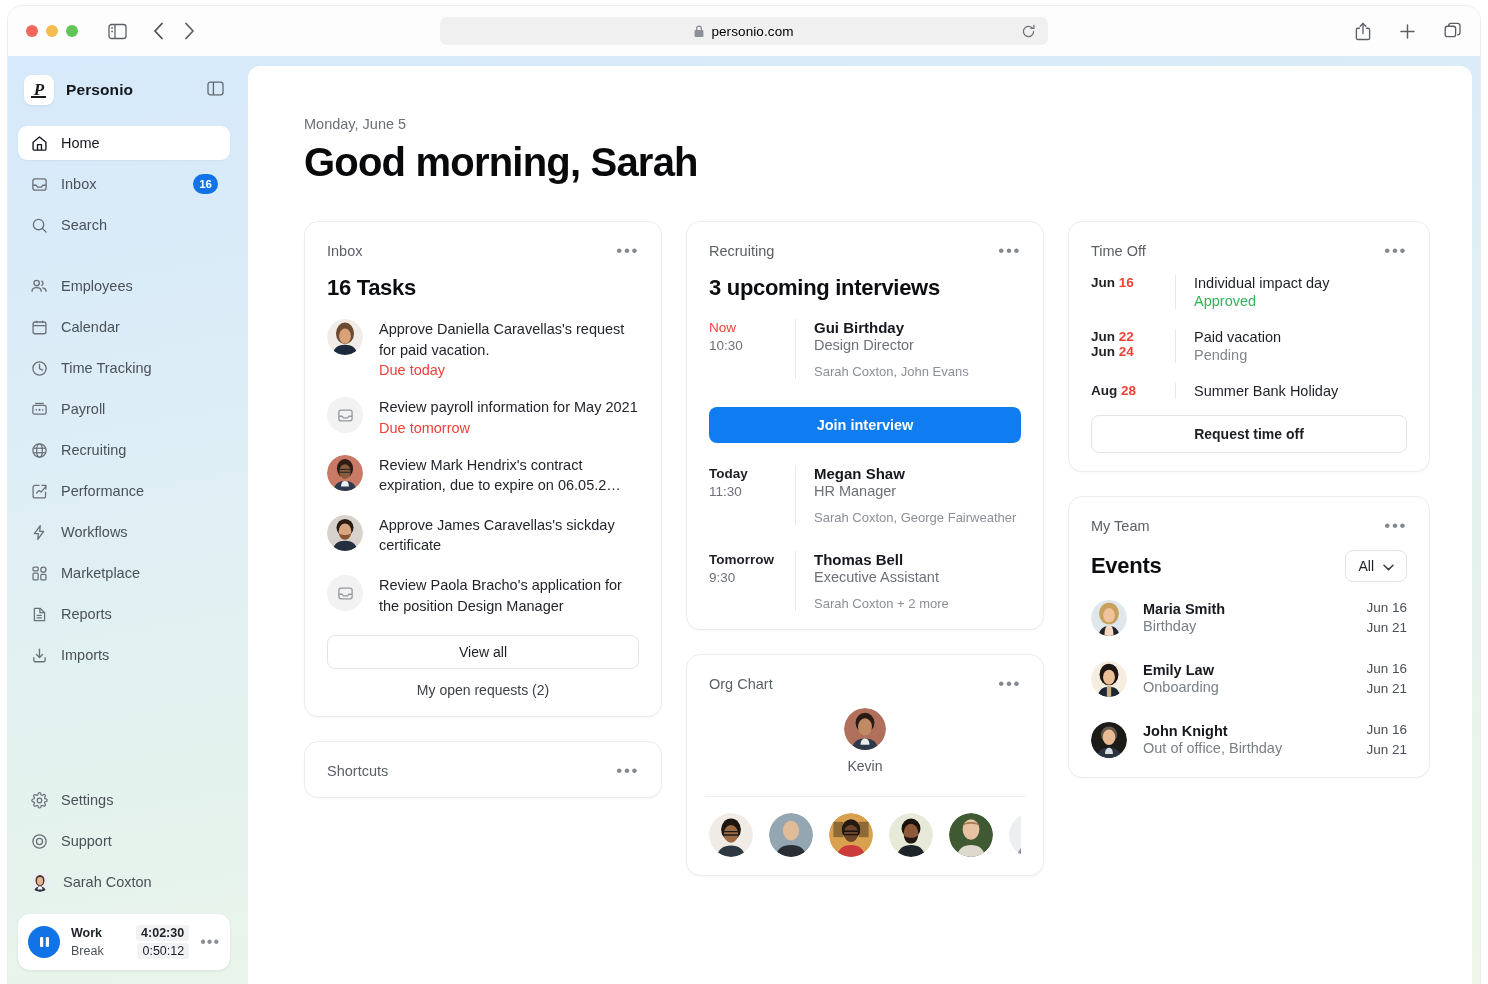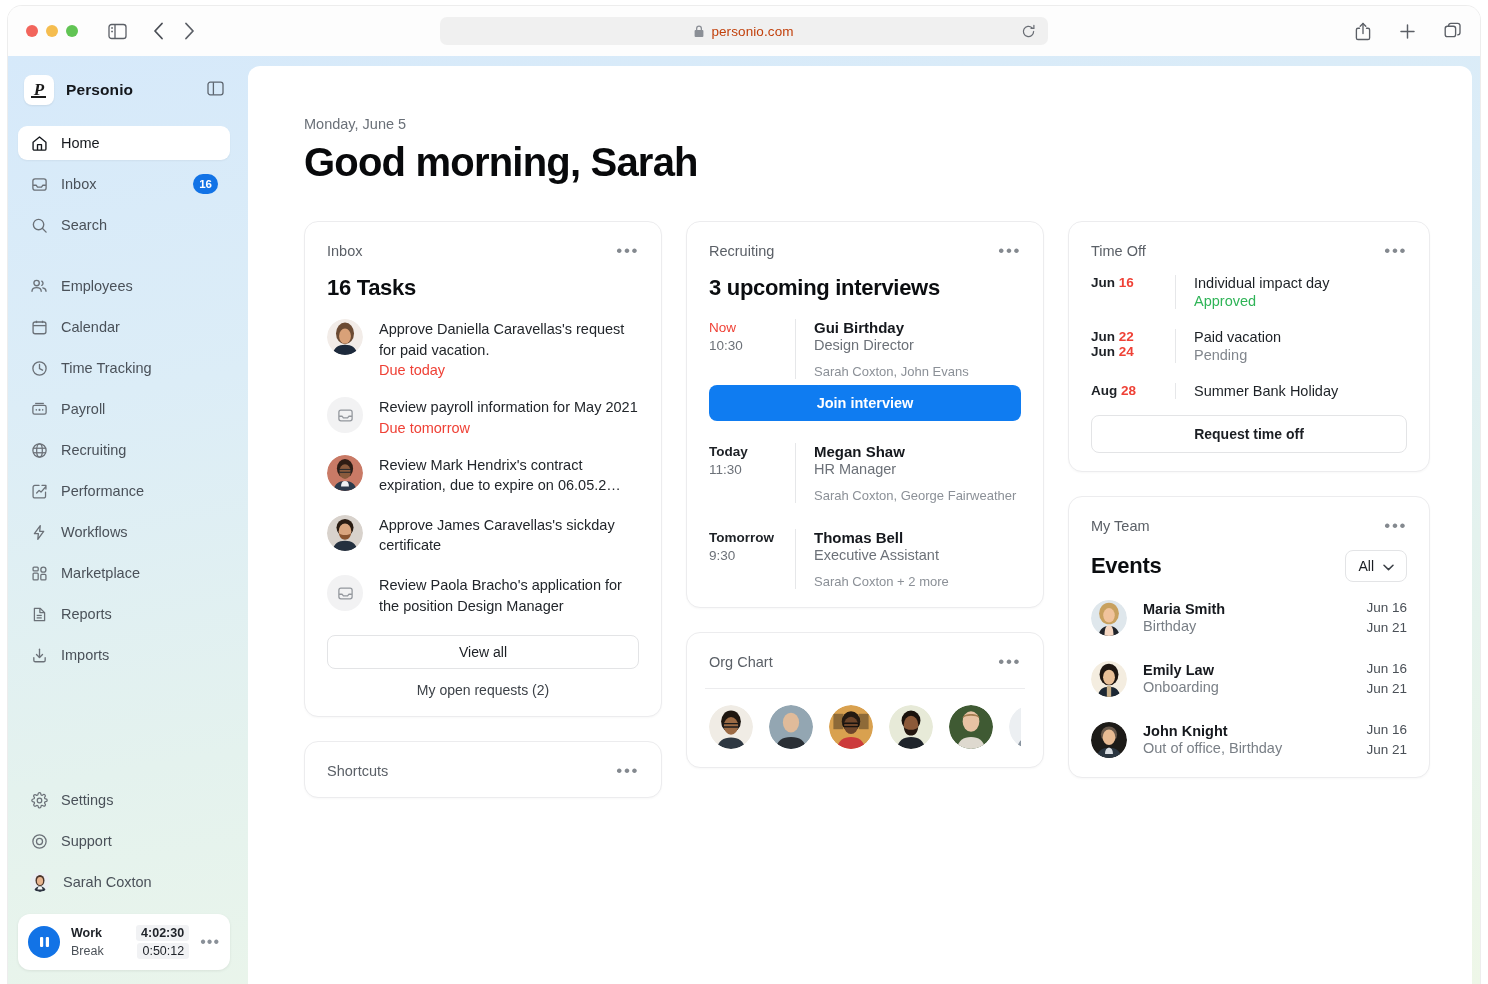--- a/index.html
+++ b/index.html
@@ -37,21 +37,21 @@
   .nav-arrows { display: flex; gap: 20px; margin-left: 26px; color: #8b8f96; }
   .nav-back { color: #4a4e55; }
 
   .urlbar {
     position: absolute; left: 50%; transform: translateX(-50%);
     top: 11px; width: 608px; height: 28px;
     background: #f0f0f0; border-radius: 7px;
     display: flex; align-items: center; justify-content: center;
     gap: 7px;
   }
-  .urlbar .url-text { font-size: 13.5px; color: #c2410c; letter-spacing: .1px; }
+  .urlbar .url-text { font-size: 13.5px; color: #000000; letter-spacing: .1px; }
   .urlbar .reload { position: absolute; right: 12px; color: #6a6e75; }
   .chrome-right { position: absolute; right: 18px; display: flex; gap: 28px; align-items: center; color: #5b5f66; }
 
   
   .app {
     position: absolute; top: 50px; left: 0; right: 0; bottom: 0;
     background: linear-gradient(170deg, #d6e9fa 0%, #dcedf7 30%, #e4f2ee 62%, #eef7e8 100%);
   }
 
   
@@ -169,21 +169,21 @@
 
   .btn-outline {
     display: block; width: 100%; height: 34px;
     border: 1px solid #e3e4e6; border-radius: 8px; background: #fff;
     font-size: 14px; color: #1b1e23; font-family: inherit;
     margin-top: 4px; cursor: default;
   }
   .link-center { text-align: center; font-size: 14px; color: #3d4248; margin-top: 13px; }
 
   
-  .interview { display: flex; gap: 0; margin-bottom: 6px; }
+  .interview { display: flex; gap: 0; margin-bottom: 28px; }
   .iv-when { width: 86px; flex: none; padding-top: 1px; }
   .iv-now { font-size: 13.5px; color: #ef4136; font-weight: 500; }
   .iv-day { font-size: 13.5px; color: #1d2126; font-weight: 600; }
   .iv-time { font-size: 13.5px; color: #6c7178; margin-top: 3px; }
   .iv-main { border-left: 1px solid #e6e7e9; padding-left: 18px; flex: 1; }
   .iv-name { font-size: 15px; font-weight: 600; color: #15181d; }
   .iv-role { font-size: 14.5px; color: #6c7178; margin-top: 1px; }
   .iv-people { font-size: 13px; color: #8b9097; margin-top: 11px; }
   .btn-primary {
     display: block; width: 100%; height: 36px;
@@ -686,20 +686,37 @@
                 <div class="iv-people">Sarah Coxton + 2 more</div>
               </div>
             </div>
           </div>
 
           <div class="card">
             <div class="card-head" style="margin-bottom:6px">
               <span class="card-title">Org Chart</span>
               <span class="dots">•••</span>
             </div>
+            <div class="org-top">
+              <svg class="org-av" viewBox="0 0 40 40">
+                <defs>
+                    <clipPath id="ck">
+                      <circle cx="20" cy="20" r="20"></circle>
+                    </clipPath>
+                  </defs>
+                <g clip-path="url(#ck)">
+                  <rect width="40" height="40" fill="#b0705c"></rect>
+                  <ellipse cx="20" cy="14" rx="9" ry="9.5" fill="#2a1c14"></ellipse>
+                  <ellipse cx="20" cy="18" rx="6.6" ry="8.2" fill="#c08b62"></ellipse>
+                  <path d="M7 40c1.5-8 6-11 13-11s11.5 3 13 11z" fill="#2c3a4a"></path>
+                  <path d="M20 29c2.5 0 4.2 2 4.2 6h-8.4c0-4 1.7-6 4.2-6z" fill="#e8edf2"></path>
+                </g>
+              </svg>
+              <div class="org-name">Kevin</div>
+            </div>
             <div class="org-divider"></div>
             <div class="org-row">
               <svg class="org-av2" viewBox="0 0 40 40">
                 <defs>
                     <clipPath id="o1">
                       <circle cx="20" cy="20" r="20"></circle>
                     </clipPath>
                   </defs>
                 <g clip-path="url(#o1)">
                     <rect width="40" height="40" fill="#f0ece5"></rect>

